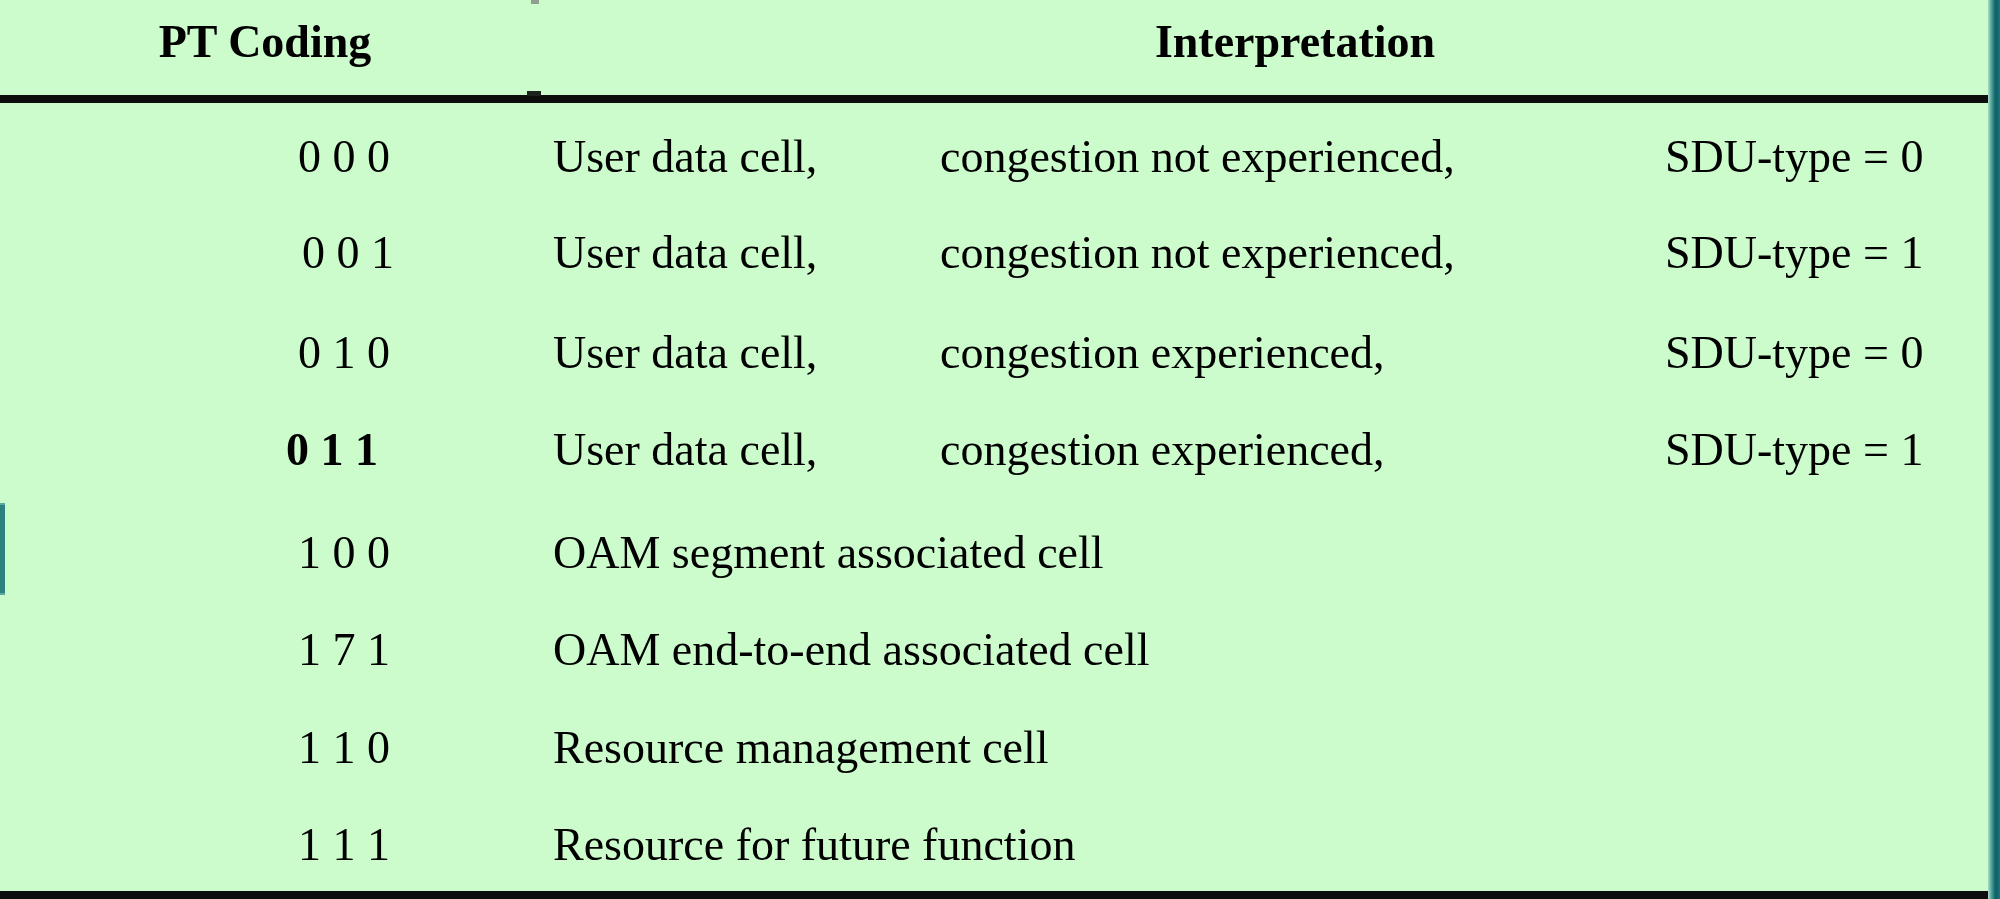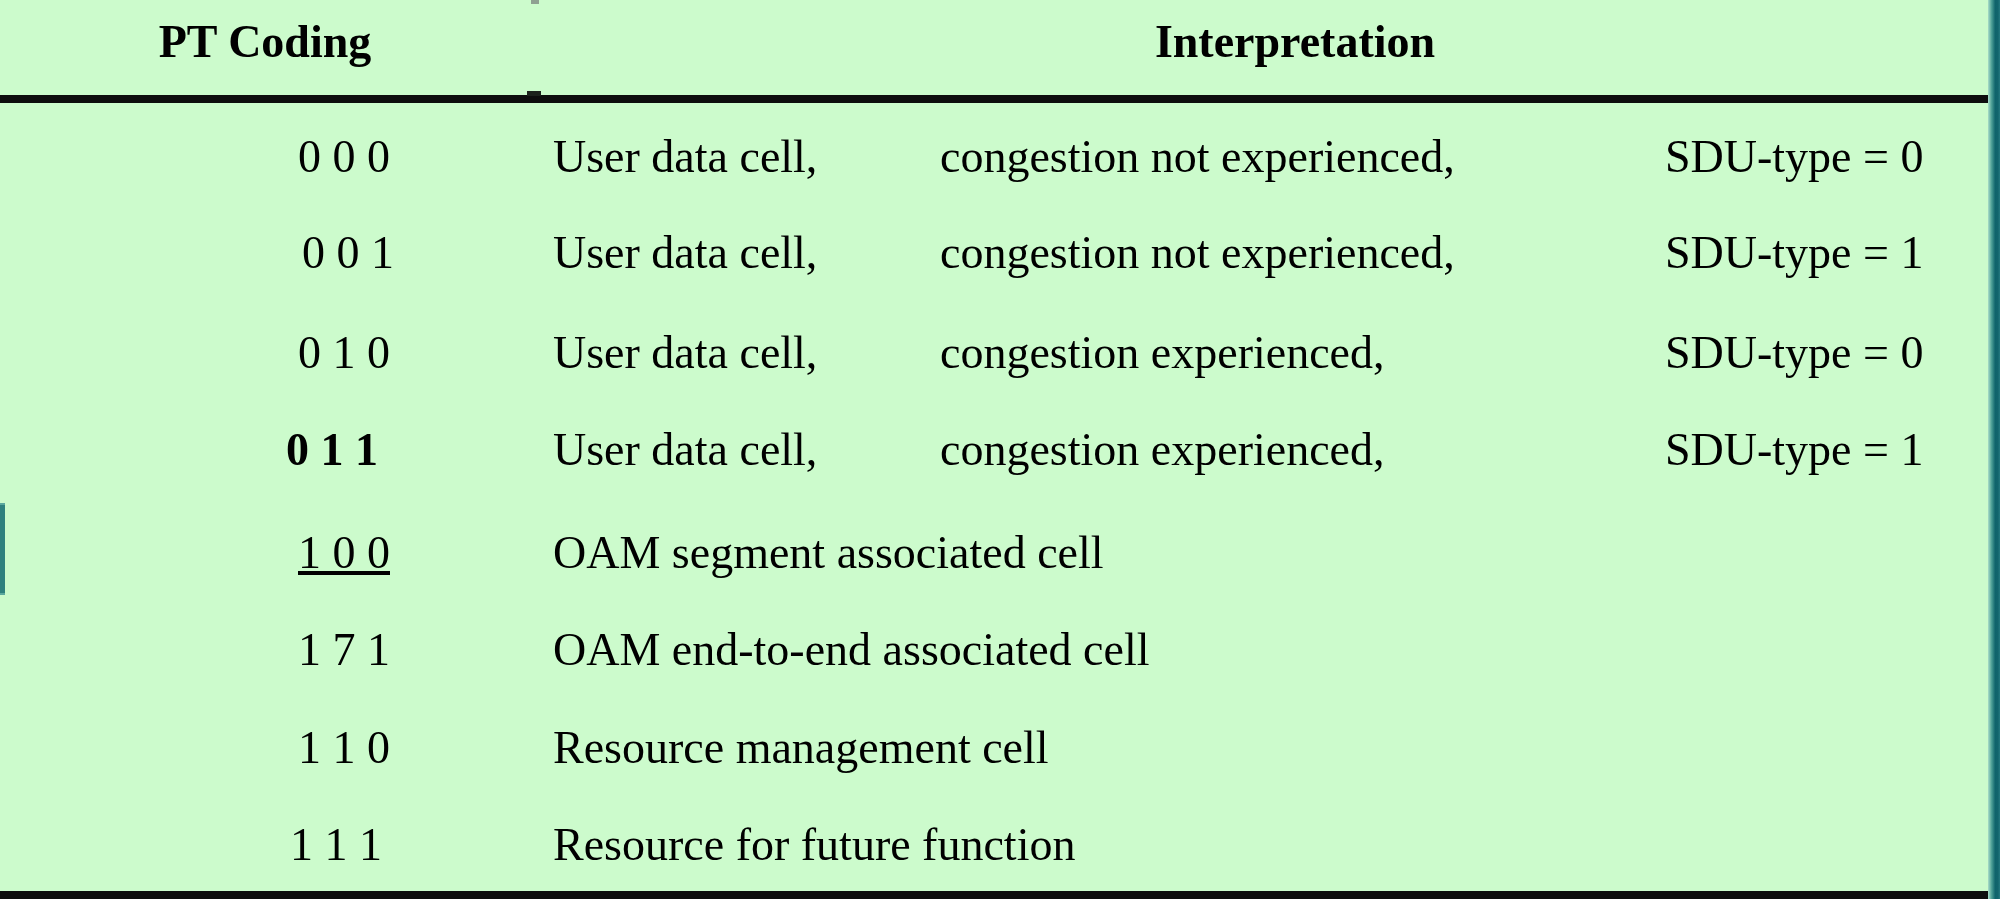--- a/index.html
+++ b/index.html
@@ -74,36 +74,36 @@
 </div>
 
 <div>
   <span class="txt code" style="left:128px; top:414px; width:250px;font-weight:bold;">0 1 1</span>
   <span class="txt" style="left:553px; top:414px;">User data cell,</span>
   <span class="txt" style="left:940px; top:414px;">congestion experienced,</span>
   <span class="txt" style="left:1665px; top:414px;">SDU-type = 1</span>
 </div>
 
 <div>
-  <span class="txt code" style="left:140px; top:517px; width:250px;text-decoration:underline;">1 0 0</span>
+  <span class="txt code" style="left:140px; top:517px; width:250px;">1 0 0</span>
   <span class="txt" style="left:553px; top:517px;">OAM segment associated cell</span>
 </div>
 
 <div>
   <span class="txt code" style="left:140px; top:614px; width:250px;">1 7 1</span>
   <span class="txt" style="left:553px; top:614px;">OAM end-to-end associated cell</span>
 </div>
 
 <div>
   <span class="txt code" style="left:140px; top:712px; width:250px;">1 1 0</span>
   <span class="txt" style="left:553px; top:712px;">Resource management cell</span>
 </div>
 
 <div>
-  <span class="txt code" style="left:132px; top:809px; width:250px;">1 1 1</span>
+  <span class="txt code" style="left:140px; top:809px; width:250px;">1 1 1</span>
   <span class="txt" style="left:553px; top:809px;">Resource for future function</span>
 </div>
 
 <div class="rule rule-bottom"></div>
 <div class="edge-strip"></div>
 <div class="left-bar"></div>
 <div class="top-tick"></div>
 <div class="rule-notch"></div>
 
 </body></html>

